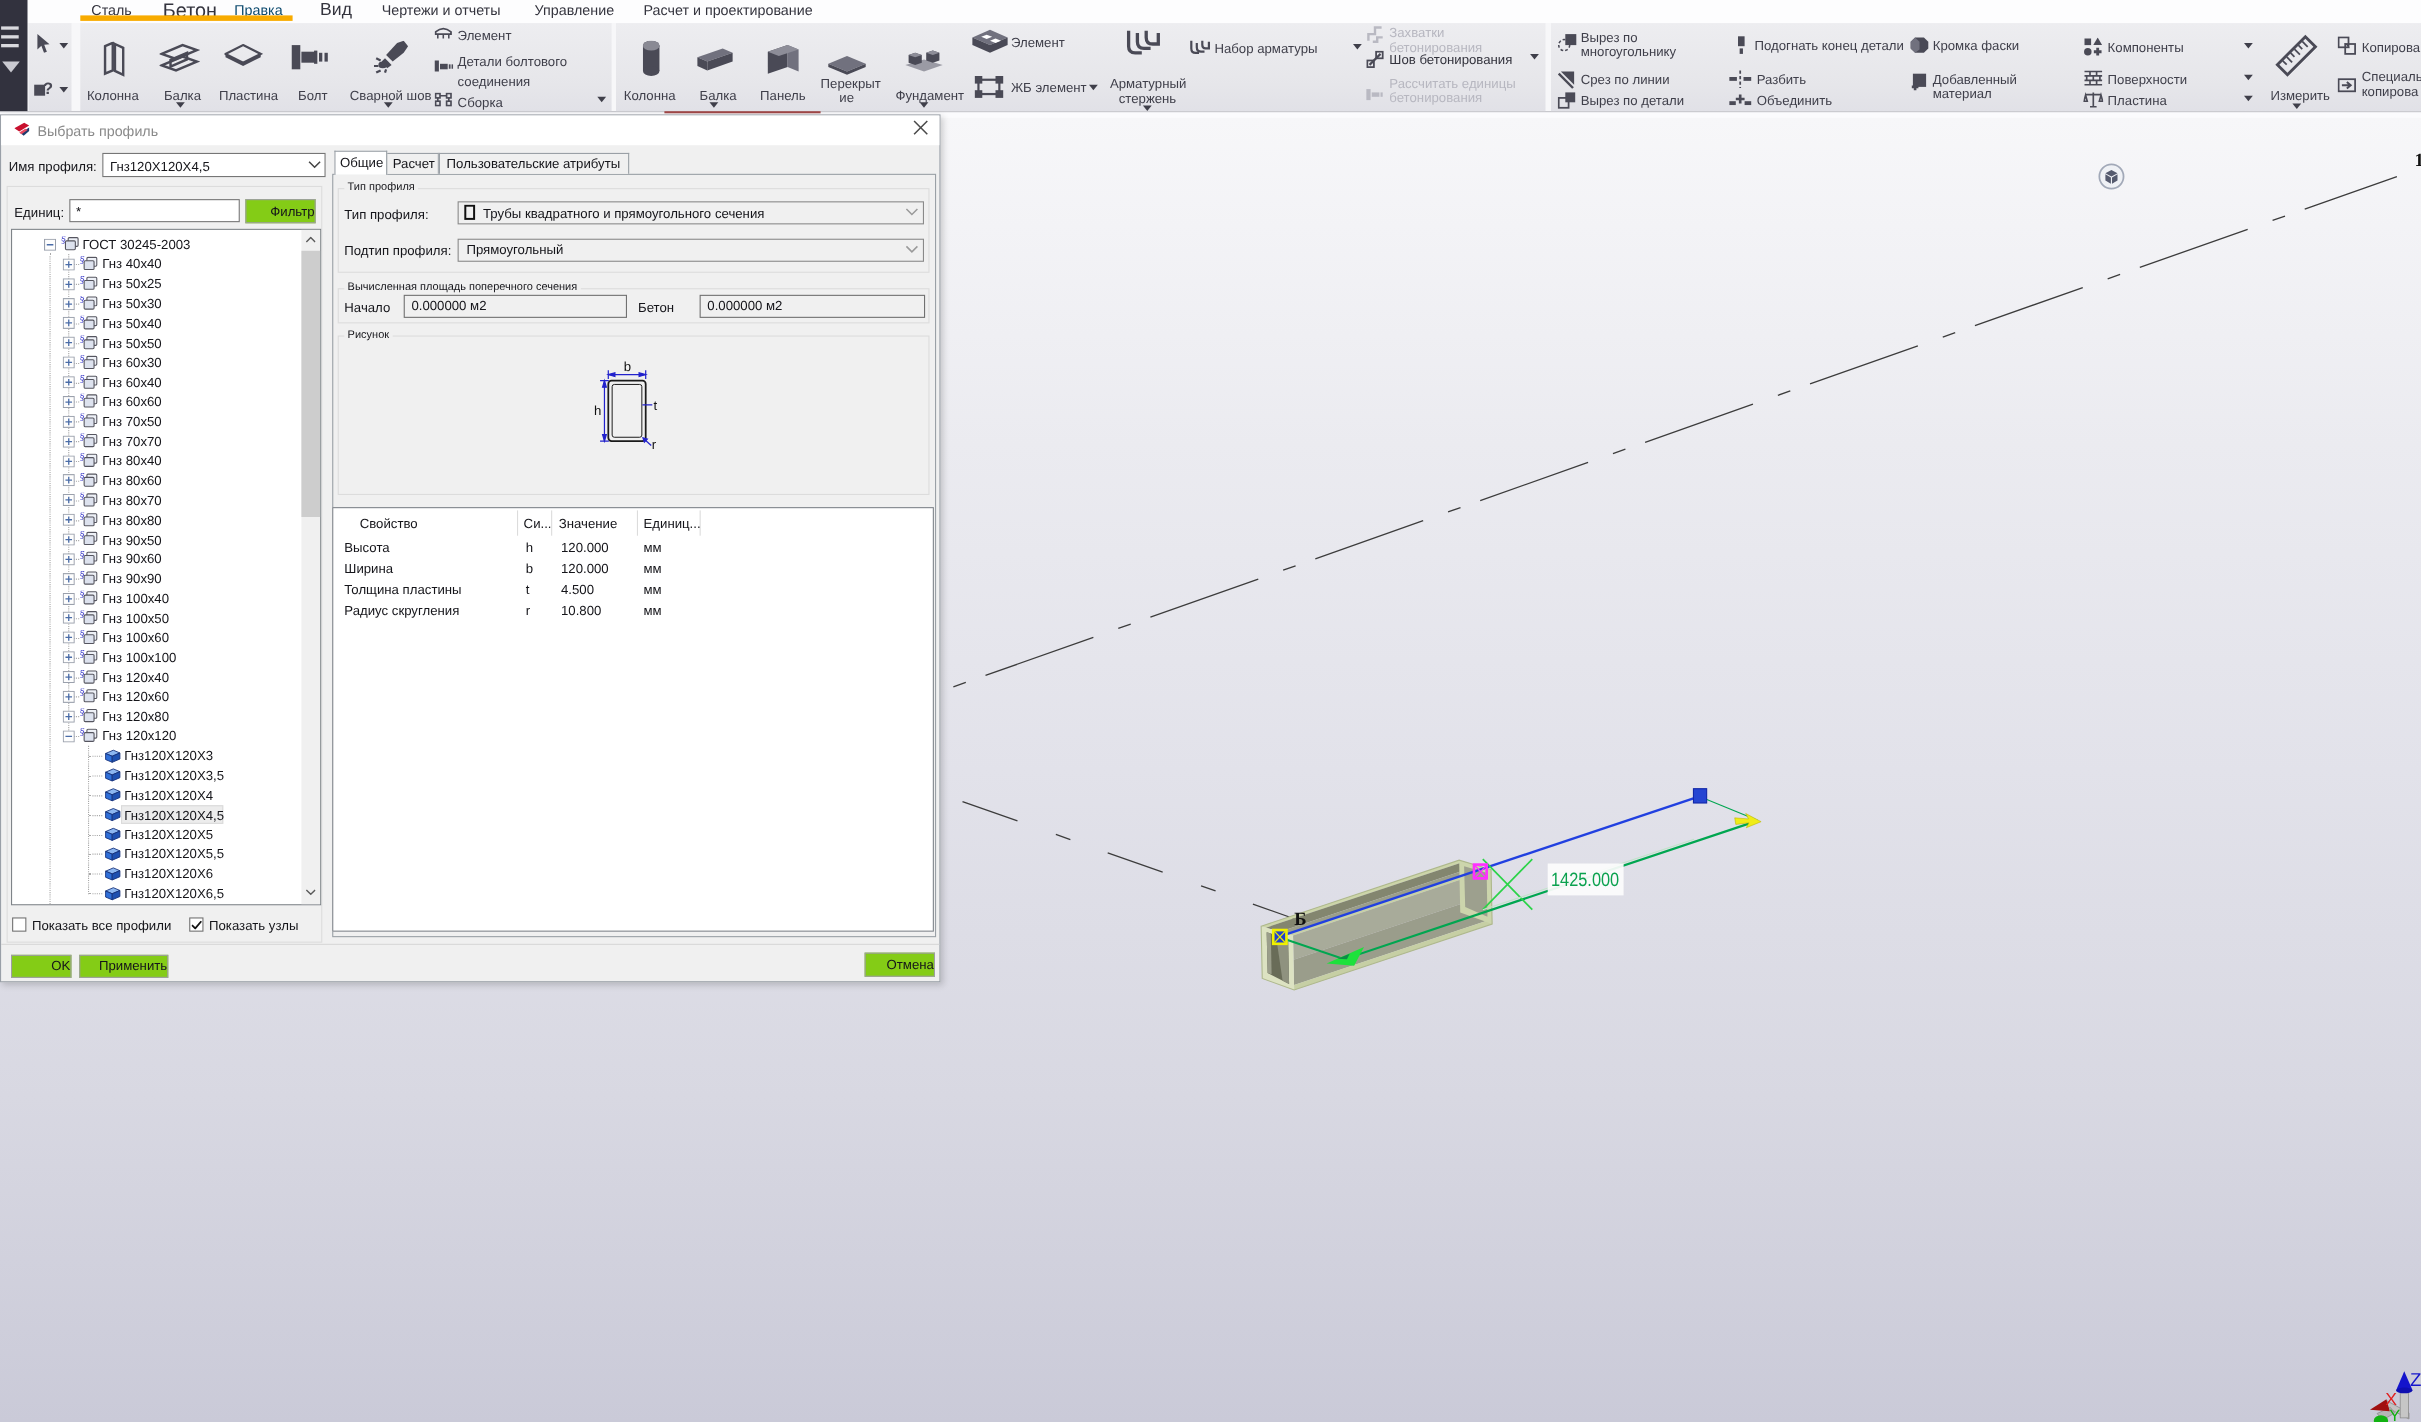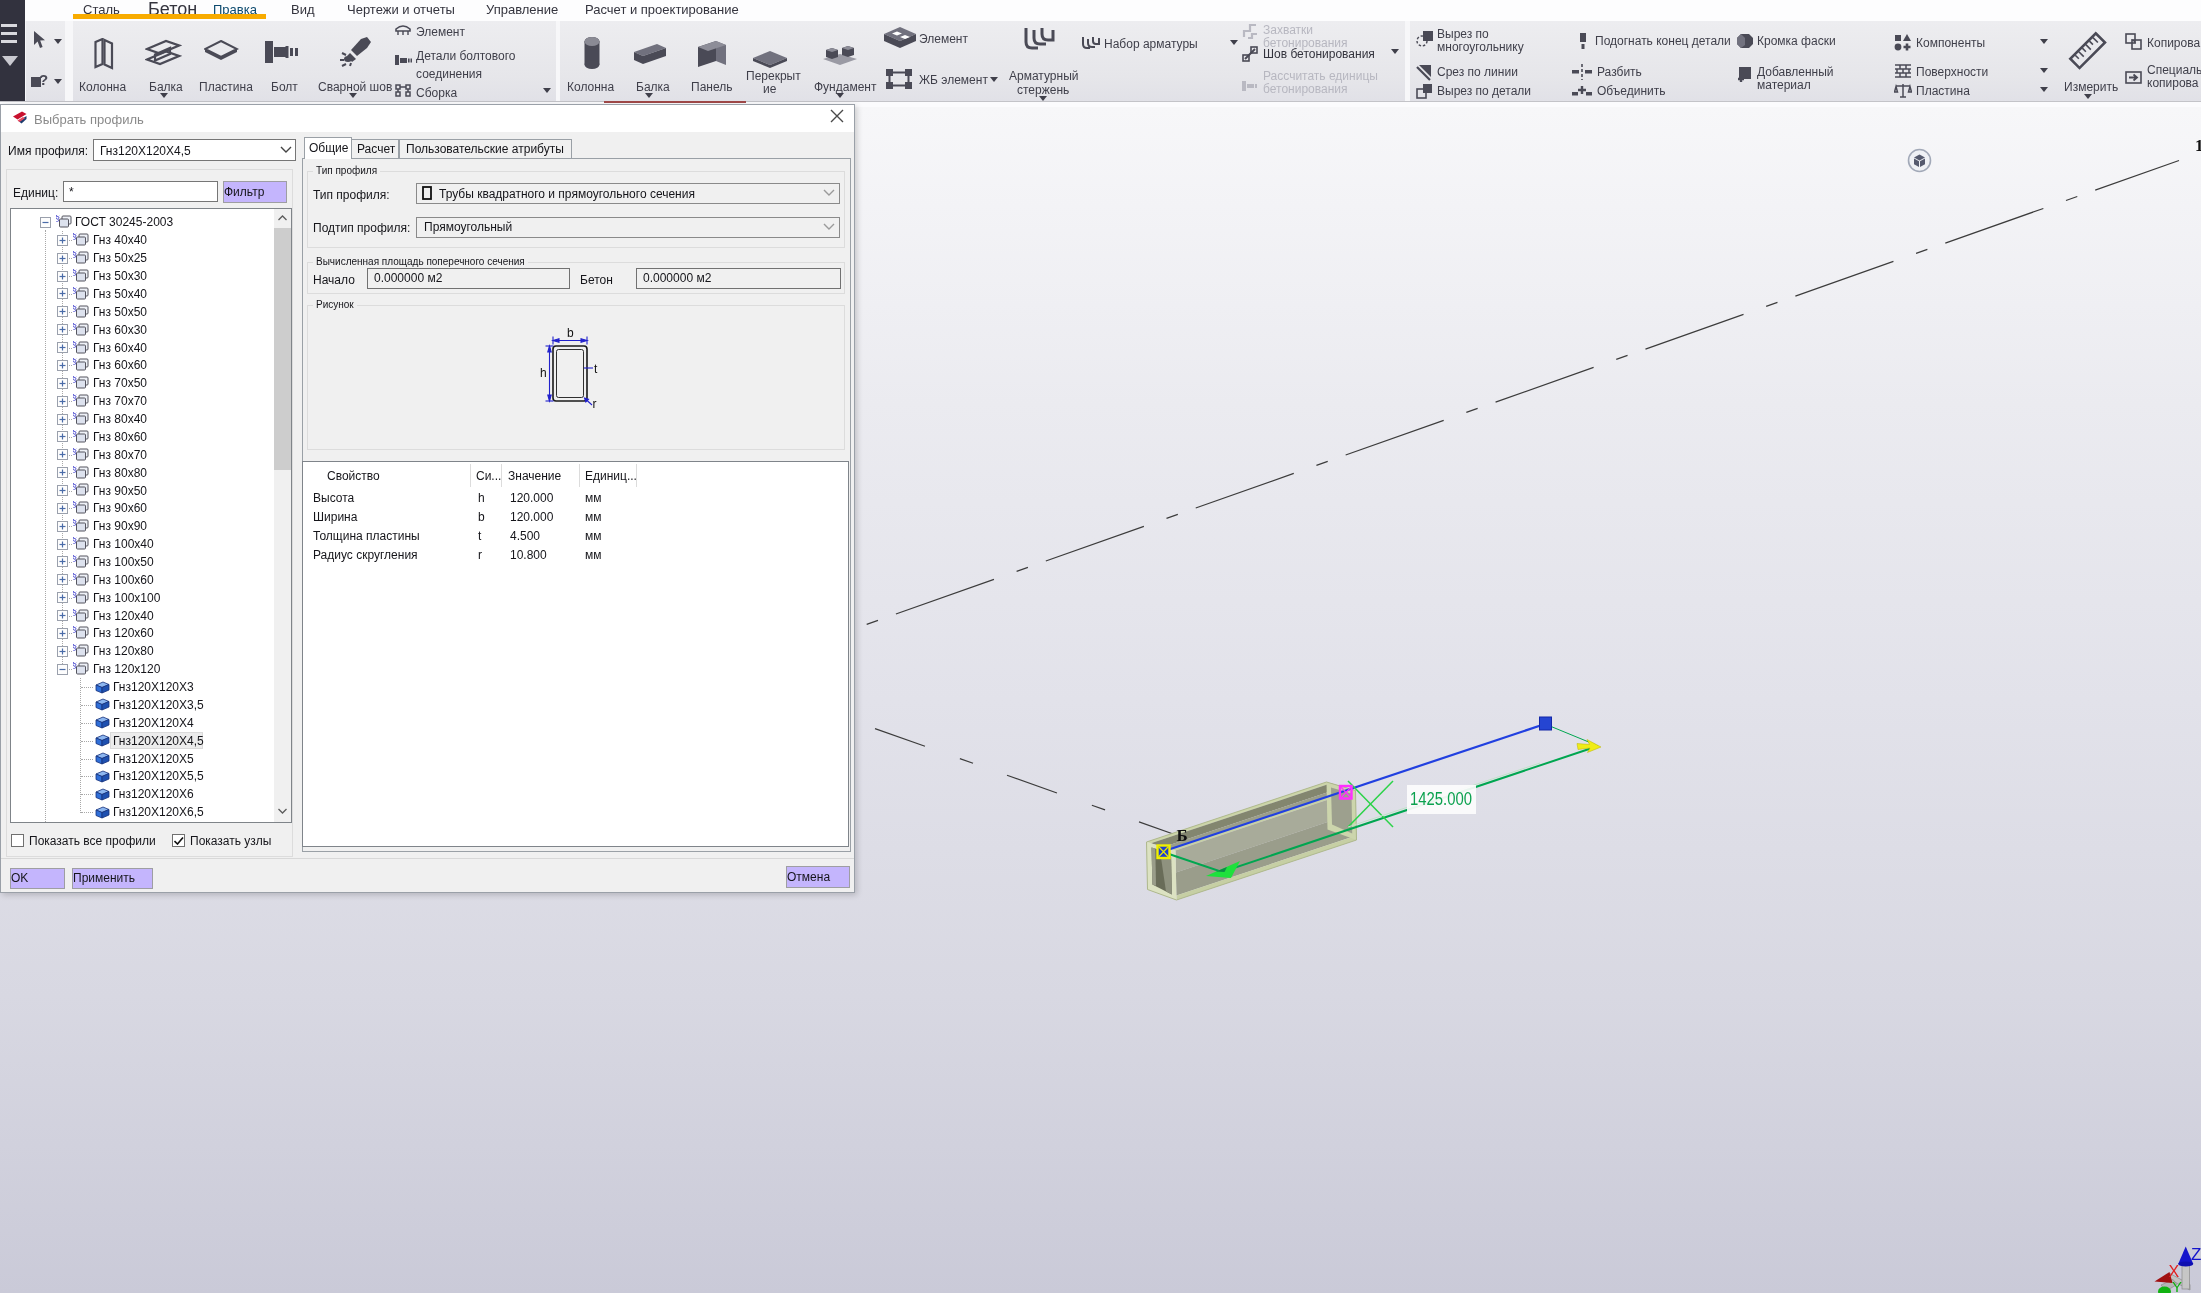--- a/index.html
+++ b/index.html
@@ -6,33 +6,33 @@
  font-family:"Liberation Sans",sans-serif;background:#fff}
 .ab{position:absolute}
 .lbl{position:absolute;font-size:12px;color:#3f3f4a;white-space:nowrap;line-height:12px}
 .lblg{position:absolute;font-size:12px;color:#b7b7c0;white-space:nowrap;line-height:12px}
 .dd{position:absolute;width:0;height:0;border-left:4px solid transparent;border-right:4px solid transparent;border-top:5px solid #3f3f4a}
 .grp{position:absolute;top:21px;height:80px;background:linear-gradient(180deg,#ededf0 0%,#e6e6ea 70%,#e1e1e7 100%)}
 .dlg-lbl{position:absolute;font-size:12px;color:#15151a;white-space:nowrap;line-height:12px}
 .gb{position:absolute;border:1px solid #dcdcdc}
 .gb-t{position:absolute;font-size:10px;color:#15151a;background:#f0f0f0;padding:0 3px;white-space:nowrap;line-height:12px}
 .fld{position:absolute;background:#f0f0f0;border:1px solid #717171;font-size:12px;color:#15151a;line-height:19px;padding-left:6px;white-space:nowrap}
-.btn{position:absolute;background:#c4b5fd;border:1px solid #9e9ea2;font-size:12px;color:#15151a;text-align:left}
+.btn{position:absolute;background:#84cc16;border:1px solid #9e9ea2;font-size:12px;color:#15151a;text-align:right}
 .trtx{position:absolute;font-size:12px;color:#15151a;white-space:nowrap;line-height:12px}
 </style></head><body>
 
 <div class="ab" style="left:0;top:0;width:2201px;height:101px;background:#f7f7f9"></div>
 <div class="ab" style="left:0;top:0;width:2201px;height:21px;background:#fdfdfe"></div>
 <div class="ab" style="left:0;top:101px;width:2201px;height:6px;background:#fbfbfd"></div>
 <div class="ab" style="left:0;top:101px;width:2201px;height:1px;background:#c3c3c8"></div>
 <div class="ab" style="left:604px;top:101px;width:142px;height:1.5px;background:#a04848"></div>
 <div class="ab" style="left:83px;top:3px;font-size:13px;line-height:13px;color:#34343e">Сталь</div>
 <div class="ab" style="left:148px;top:3px;font-size:18px;line-height:13px;color:#34343e">Бетон</div>
 <div class="ab" style="left:213px;top:3px;font-size:13px;line-height:13px;color:#0c4a6e">Правка</div>
-<div class="ab" style="left:291px;top:3px;font-size:13px;line-height:13px;color:#34343e">Вид</div>
+<div class="ab" style="left:291px;top:3px;font-size:16px;line-height:13px;color:#34343e">Вид</div>
 <div class="ab" style="left:347px;top:3px;font-size:13px;line-height:13px;color:#34343e">Чертежи и отчеты</div>
 <div class="ab" style="left:486px;top:3px;font-size:13px;line-height:13px;color:#34343e">Управление</div>
 <div class="ab" style="left:585px;top:3px;font-size:13px;line-height:13px;color:#34343e">Расчет и проектирование</div>
 <div class="ab" style="left:73px;top:14px;width:193px;height:5px;background:#f8ab00"></div>
 <div class="ab" style="left:0;top:0;width:25px;height:101px;background:#32323e"></div>
 <div class="ab" style="left:1px;top:24px;width:16px;height:3px;background:#d9d9de"></div>
 <div class="ab" style="left:1px;top:32px;width:16px;height:3px;background:#d9d9de"></div>
 <div class="ab" style="left:1px;top:40px;width:16px;height:3px;background:#d9d9de"></div>
 <div class="ab" style="left:2px;top:56px;width:0;height:0;border-left:8px solid transparent;border-right:8px solid transparent;border-top:10px solid #c9c9d0"></div>
 <div class="grp" style="left:26px;width:39px"></div>

